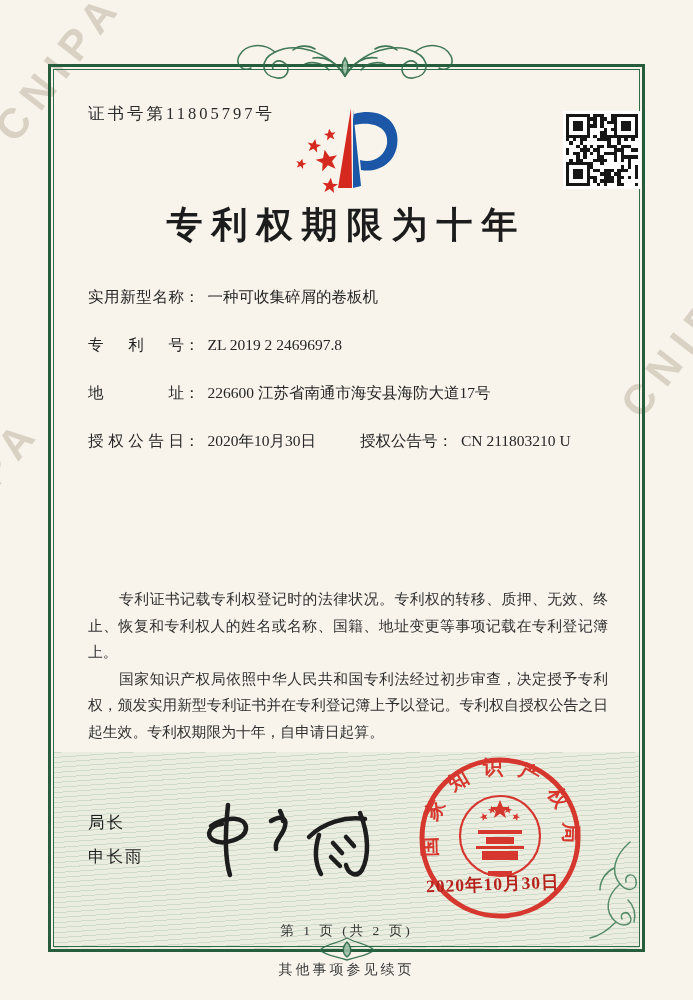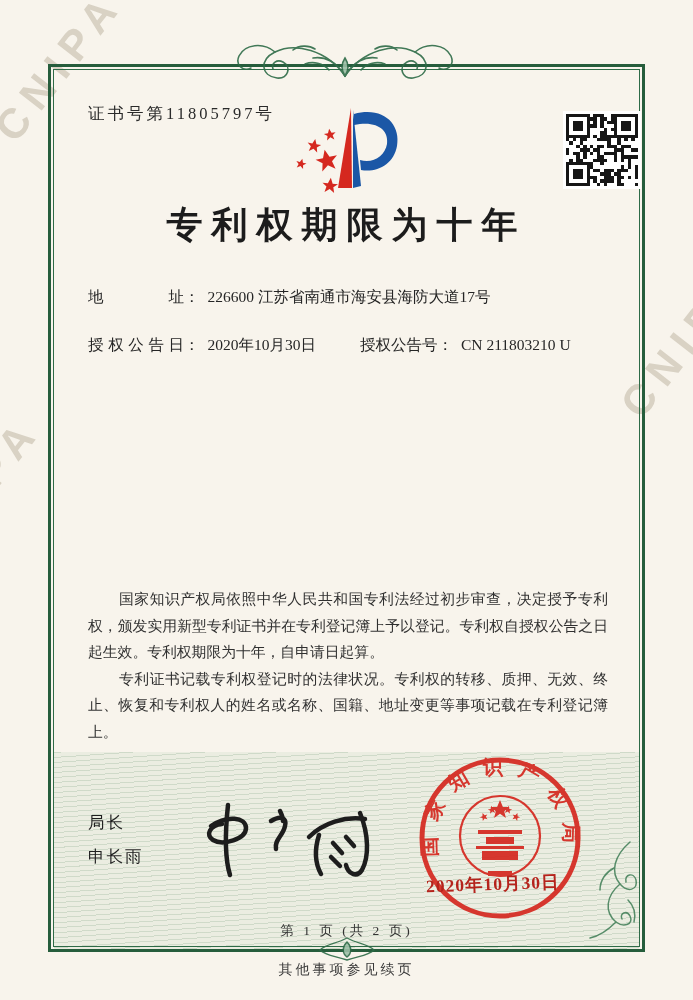--- a/index.html
+++ b/index.html
@@ -373,33 +373,39 @@
     <i style="grid-area:21/12"></i>
     <i style="grid-area:21/16"></i>
     <i style="grid-area:21/17"></i>
     <i style="grid-area:21/21"></i>
   </div>
 
 <div class="title">专利权期限为十年</div>
 
 <div class="fields">
   <div class="field-row">
+    <span class="flabel">实用新型名称</span><span class="fcolon">：</span><span>一种可收集碎屑的卷板机</span>
+  </div>
+  <div class="field-row">
+    <span class="flabel">专利号</span><span class="fcolon">：</span><span>ZL 2019 2 2469697.8</span>
+  </div>
+  <div class="field-row">
     <span class="flabel">地址</span><span class="fcolon">：</span><span>226600 江苏省南通市海安县海防大道17号</span>
   </div>
   <div class="field-row last">
     <span class="flabel">授权公告日</span><span class="fcolon">：</span><span>2020年10月30日</span>
     <span class="pair2">
       <span>授权公告号</span><span class="fcolon">：</span><span>CN 211803210 U</span>
     </span>
   </div>
 </div>
 
 <div class="body-text">
+  <p>专利证书记载专利权登记时的法律状况。专利权的转移、质押、无效、终止、恢复和专利权人的姓名或名称、国籍、地址变更等事项记载在专利登记簿上。</p>
   <p>国家知识产权局依照中华人民共和国专利法经过初步审查，决定授予专利权，颁发实用新型专利证书并在专利登记簿上予以登记。专利权自授权公告之日起生效。专利权期限为十年，自申请日起算。</p>
-  <p>专利证书记载专利权登记时的法律状况。专利权的转移、质押、无效、终止、恢复和专利权人的姓名或名称、国籍、地址变更等事项记载在专利登记簿上。</p>
 </div>
 
 <div class="officer" style="top:812px;">局长</div>
 <div class="officer" style="top:846px;">申长雨</div>
 
 <svg class="sig" width="210" height="95" viewBox="0 0 210 95">
   <g fill="none" stroke="#1d1d1d" stroke-width="4.5" stroke-linecap="round" stroke-linejoin="round">
     <path d="M28,33 C44,22 63,24 63,35 C63,46 40,53 30,47 C22,42 27,32 39,31"></path>
     <path d="M45,12 C42,40 42,66 47,82"></path>
     <path d="M88,28 C98,22 104,25 102,33 C100,43 91,47 93,56"></path>

